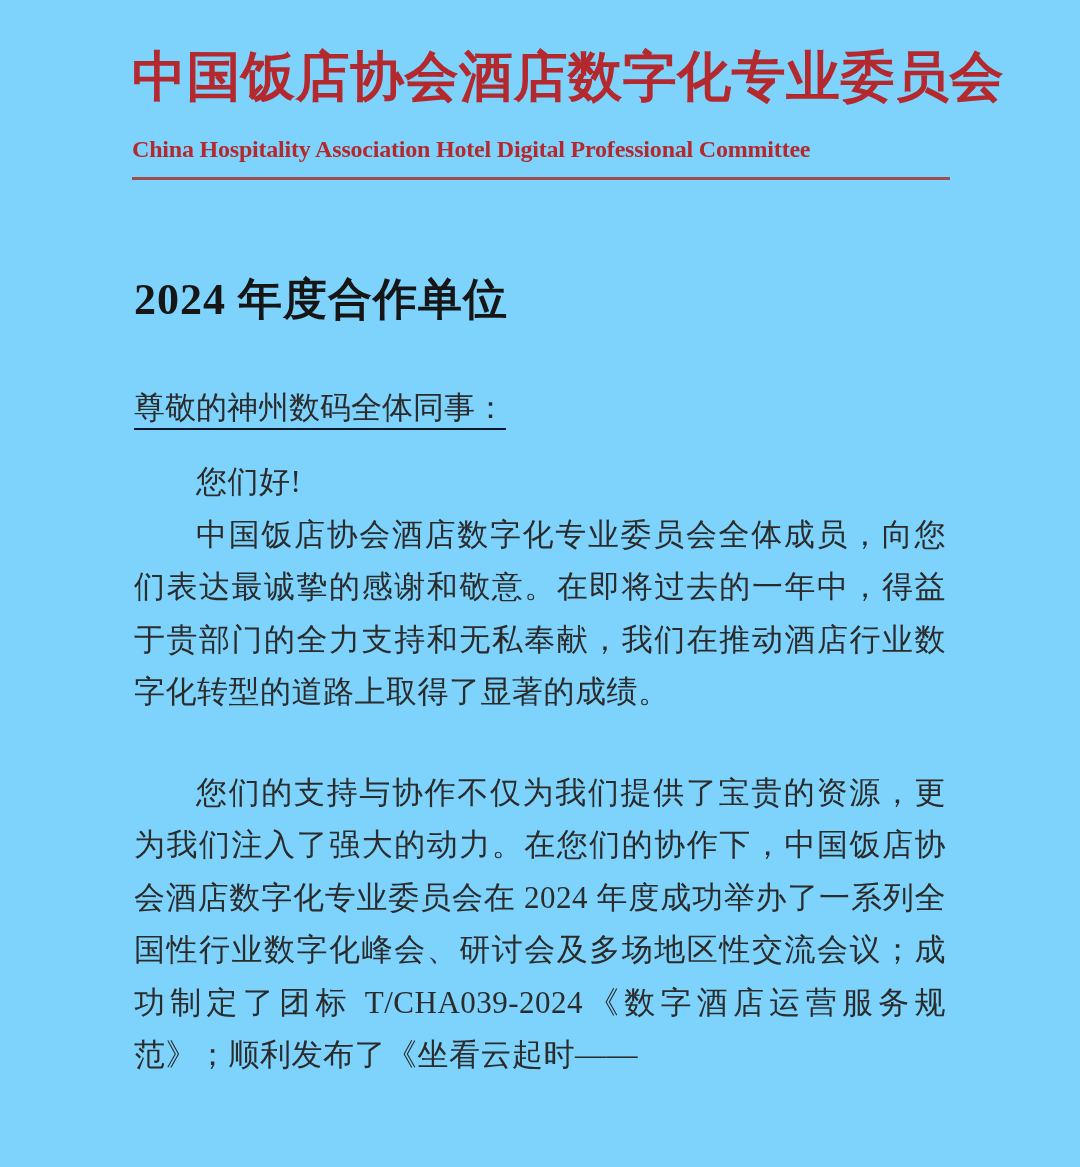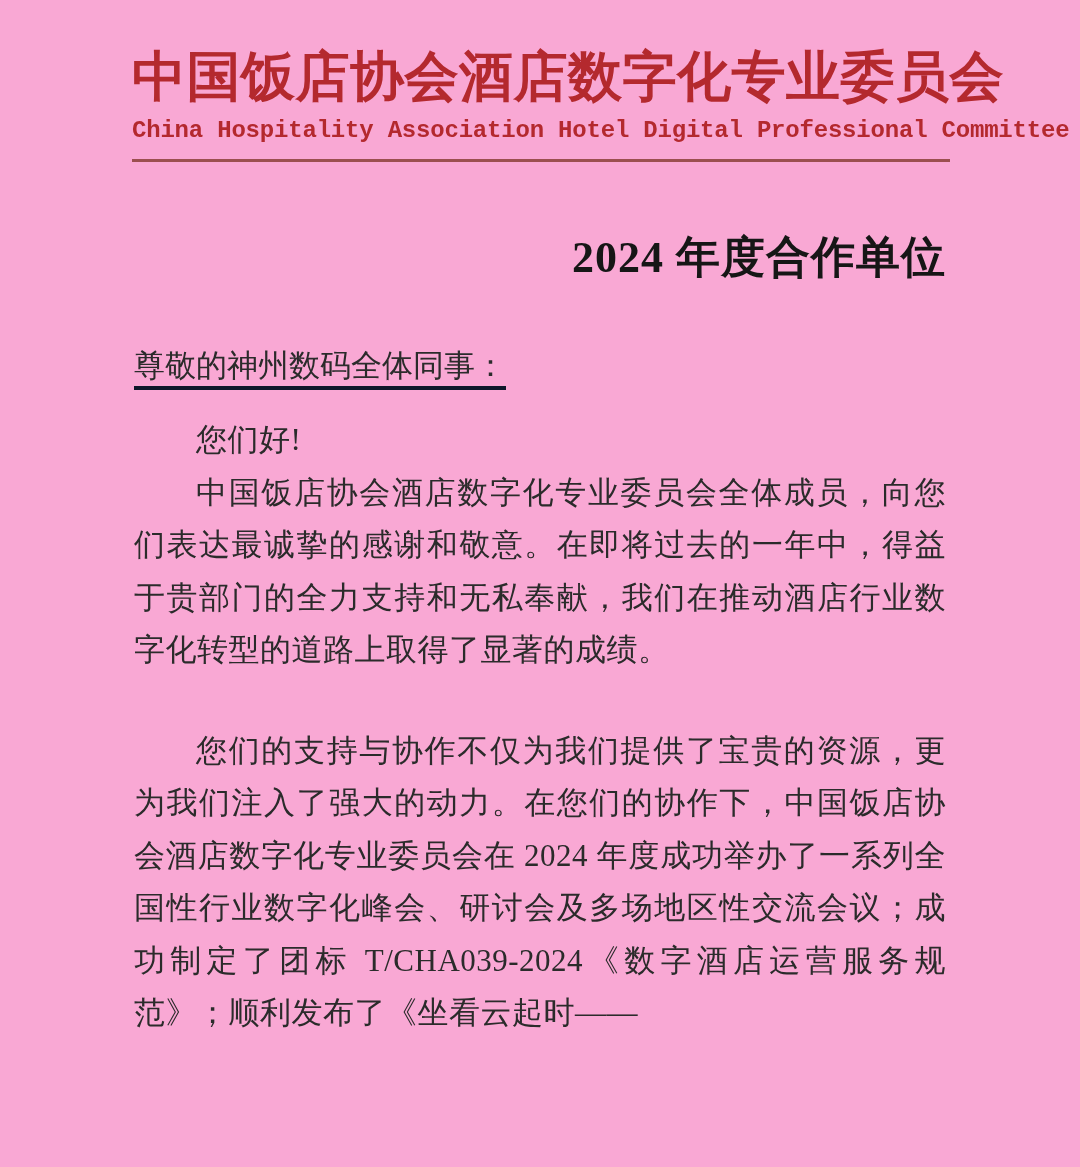--- a/index.html
+++ b/index.html
@@ -5,74 +5,74 @@
   html, body {
     margin: 0;
     padding: 0;
     background: #ffffff;
   }
   .page {
     position: relative;
     width: 1080px;
     height: 1167px;
     margin: 0 auto;
-    background: #f9a8d4;
+    background: #7dd3fc;
     overflow: hidden;
     font-family: "Liberation Serif", "DejaVu Serif", serif;
   }
   
   .letterhead {
     padding: 44px 130px 0 132px;
   }
   .letterhead-cn {
     font-size: 54px;
     line-height: 66px;
     font-weight: bold;
     color: #b4292e;
     white-space: nowrap;
     letter-spacing: 0.5px;
   }
   .letterhead-en {
-    margin-top: 6px;
-    font-family: Liberation Mono, monospace;
+    margin-top: 24px;
+    font-family: Liberation Serif, serif;
     font-size: 24px;
     line-height: 30px;
     font-weight: bold;
     color: #b4292e;
     white-space: nowrap;
     letter-spacing: -0.2px;
   }
   .letterhead-rule {
     margin-top: 13px;
     height: 3px;
     background: #9b4f4f;
   }
   
   .doc-title {
-    margin: 64px 0 0;
-    text-align: right;
+    margin: 88px 0 0;
+    text-align: left;
     font-size: 44px;
     line-height: 64px;
     font-weight: bold;
     color: #161616;
   }
   .doc-title-line1 { display: block; letter-spacing: 1px; }
   .doc-title-line2 { display: block; letter-spacing: 5px; }
   
   .letter-body {
     padding: 0 134px;
     color: #2b2b2b;
   }
   .salutation {
     margin: 50px 0 0;
     font-size: 31px;
     line-height: 52px;
   }
   .salutation-underline {
-    border-bottom: 4px solid #0f172a;
+    border-bottom: 2px solid #0f172a;
     padding-bottom: 3px;
   }
   .para {
     margin: 0;
     font-size: 31px;
     line-height: 52.5px;
     text-align: justify;
     text-indent: 2em;
     letter-spacing: 0.5px;
   }

